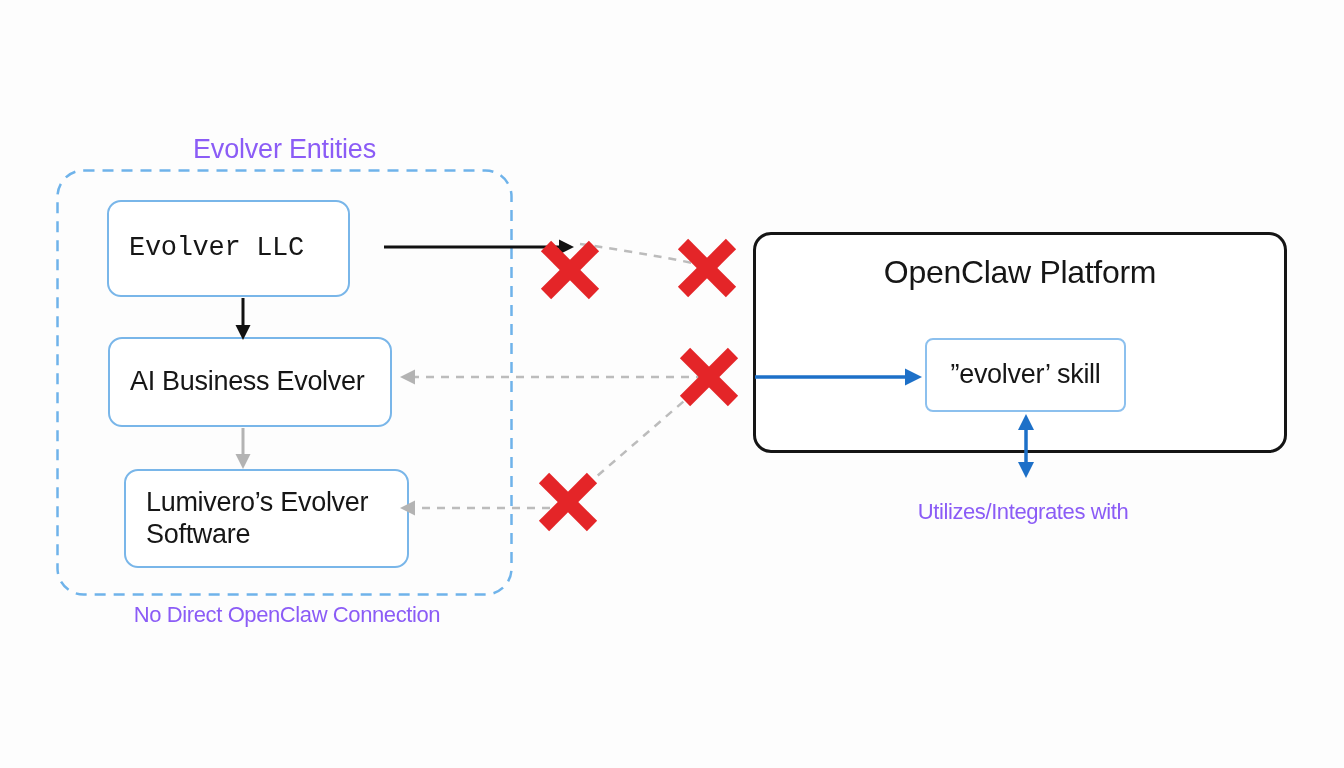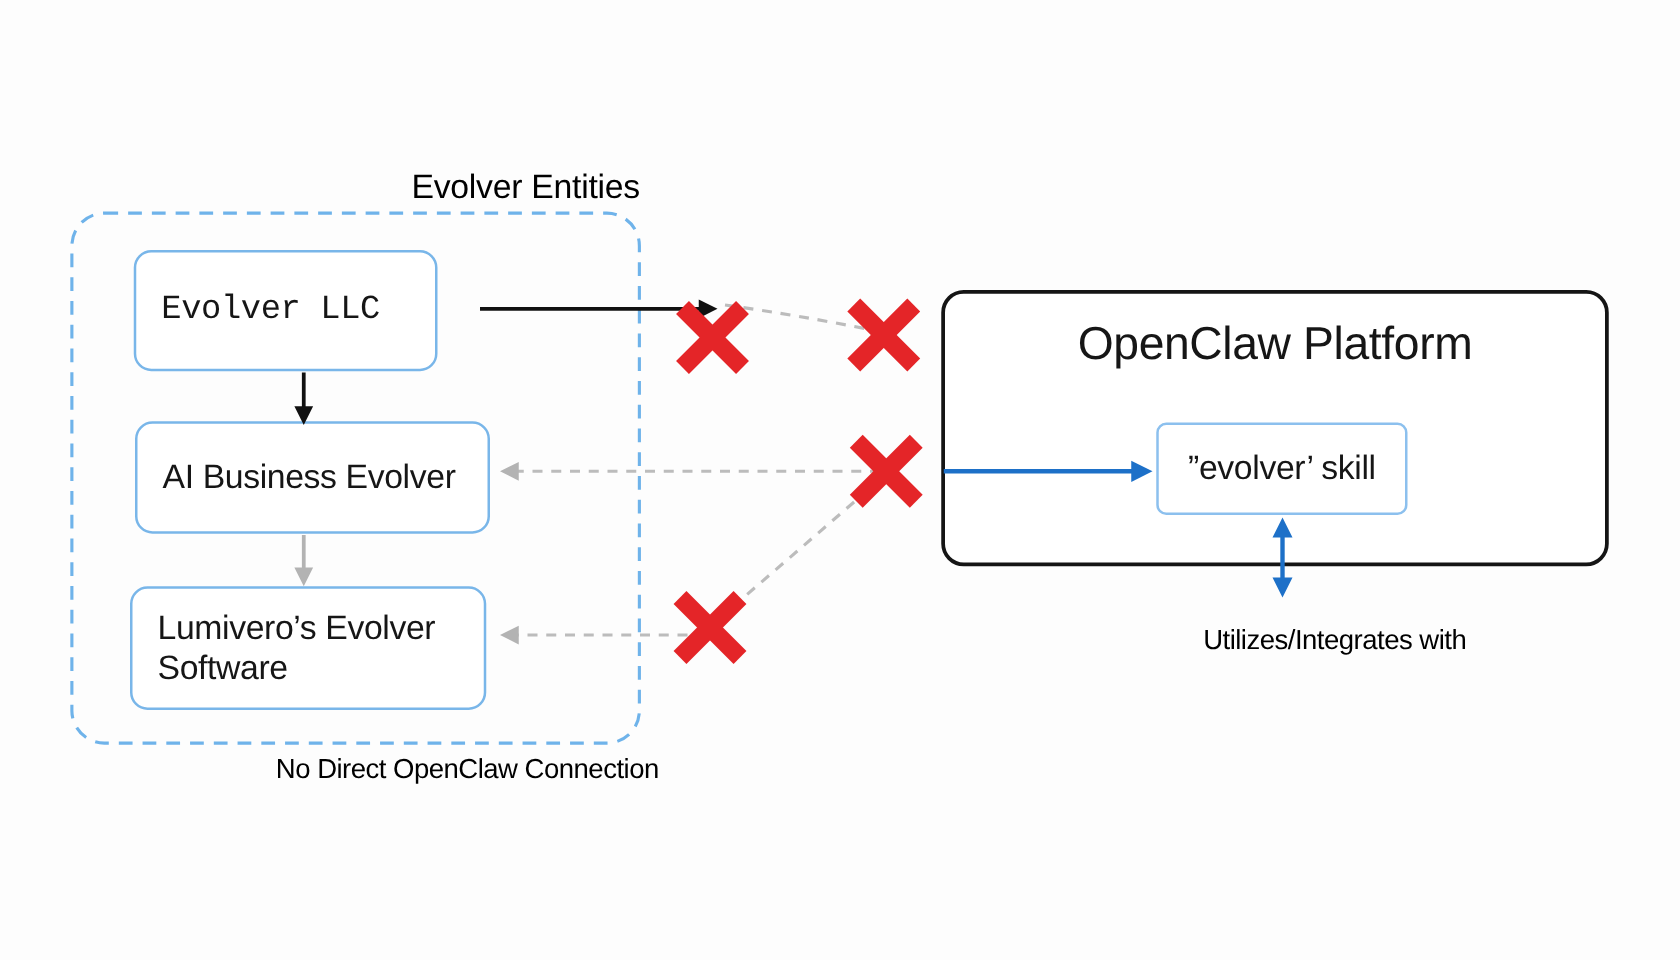--- a/index.html
+++ b/index.html
@@ -23,42 +23,42 @@
     font-size: 27px;
     letter-spacing: -0.3px;
     line-height: 1.15;
     color: #161616;
   }
   .node.left-align { justify-content: flex-start; padding: 4px 10px 4px 20px; }
   .node.center-align { justify-content: center; text-align: center; }
 
   #node-evolver-llc   { left: 107px; top: 200px; width: 243px; height: 97px; font-family: Liberation Mono, monospace; }
   #node-ai-business   { left: 108px; top: 337px; width: 284px; height: 90px; }
-  #node-lumivero      { left: 104px; top: 469px; width: 285px; height: 99px; }
+  #node-lumivero      { left: 124px; top: 469px; width: 285px; height: 99px; }
 
   #node-openclaw {
     left: 753px; top: 232px; width: 534px; height: 221px;
     border: 3px solid #151515;
     border-radius: 18px;
     align-items: flex-start;
   }
   #openclaw-title {
     position: absolute; top: 19px; left: 0; width: 100%;
-    text-align: center; font-size: 37px; letter-spacing: -0.3px;
+    text-align: center; font-size: 32px; letter-spacing: -0.3px;
   }
   #node-skill {
     left: 925px; top: 338px; width: 201px; height: 74px;
     border: 2.5px solid #8cc0ee;
     border-radius: 8px;
     font-size: 27px;
   }
 
   .caption {
-    position: absolute; text-align: right;
-    color: #000000;
+    position: absolute; text-align: center;
+    color: #8b5cf6;
   }
   #group-title   { left: 57px;  top: 134px; width: 455px; font-size: 27px; letter-spacing: -0.2px; }
   #group-caption { left: 47px;  top: 602px; width: 480px; font-size: 22px; letter-spacing: -0.4px; }
   #utilizes-label{ left: 873px; top: 499px; width: 300px; font-size: 22px; letter-spacing: -0.4px; }
 
   #overlay {
     position: absolute; left: 0; top: 0; width: 1344px; height: 768px;
     pointer-events: none;
   }
 </style>

